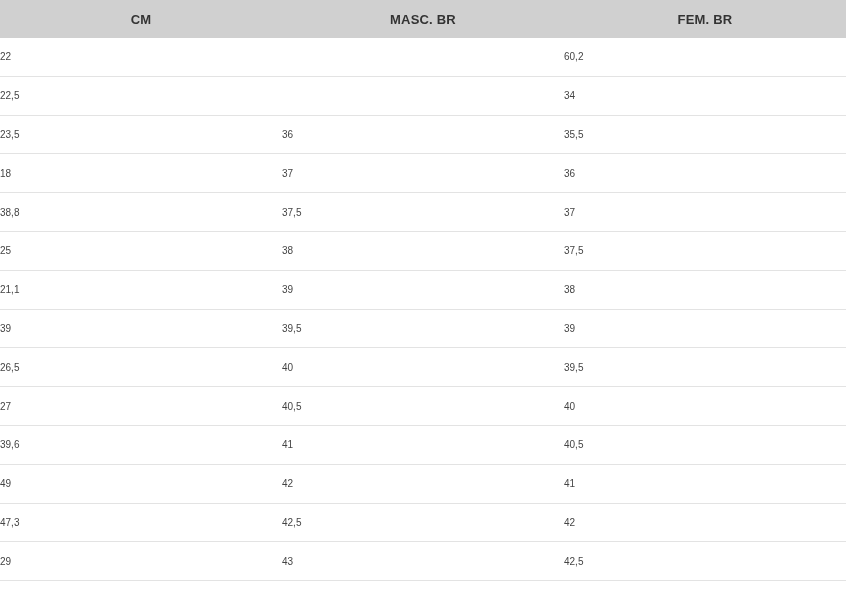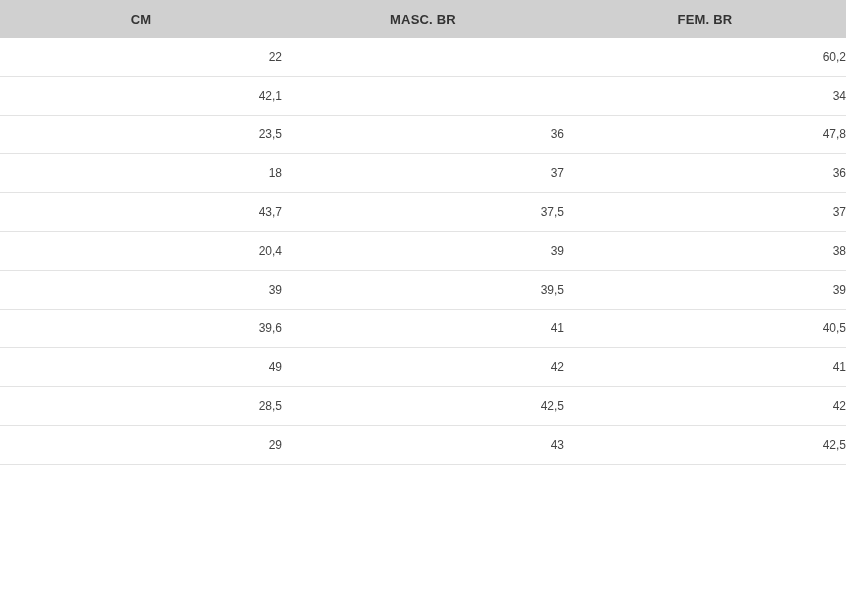--- a/index.html
+++ b/index.html
@@ -24,22 +24,22 @@
     color: #333333;
     font-size: 13px;
     font-weight: bold;
     text-align: center;
     height: 38px;
     padding: 0;
     border: none;
     letter-spacing: 0.2px;
   }
   .size-table tbody td {
-    text-align: right;
-    font-size: 12px;
+    text-align: left;
+    font-size: 10px;
     font-weight: normal;
     color: #444444;
     height: 37.8px;
     padding: 0;
     border-bottom: 1px solid #e3e3e3;
     background: #ffffff;
   }
   .col-cm { width: 282px; }
   .col-masc { width: 282px; }
   .col-fem { width: 282px; }
@@ -55,61 +55,76 @@
       <th class="col-fem">FEM. BR</th>
     </tr>
   </thead>
   <tbody>
     <tr>
       <td>22</td>
       <td></td>
       <td>60,2</td>
     </tr>
     <tr>
-      <td>42,1</td>
+      <td>22,5</td>
       <td></td>
       <td>34</td>
     </tr>
     <tr>
       <td>23,5</td>
       <td>36</td>
-      <td>47,8</td>
+      <td>35,5</td>
     </tr>
     <tr>
       <td>18</td>
       <td>37</td>
       <td>36</td>
     </tr>
     <tr>
-      <td>43,7</td>
+      <td>38,8</td>
       <td>37,5</td>
       <td>37</td>
     </tr>
     <tr>
-      <td>20,4</td>
+      <td>25</td>
+      <td>38</td>
+      <td>37,5</td>
+    </tr>
+    <tr>
+      <td>21,1</td>
       <td>39</td>
       <td>38</td>
     </tr>
     <tr>
       <td>39</td>
       <td>39,5</td>
       <td>39</td>
+    </tr>
+    <tr>
+      <td>26,5</td>
+      <td>40</td>
+      <td>39,5</td>
+    </tr>
+    <tr>
+      <td>27</td>
+      <td>40,5</td>
+      <td>40</td>
     </tr>
     <tr>
       <td>39,6</td>
       <td>41</td>
       <td>40,5</td>
     </tr>
     <tr>
       <td>49</td>
       <td>42</td>
       <td>41</td>
     </tr>
     <tr>
-      <td>28,5</td>
+      <td>47,3</td>
       <td>42,5</td>
       <td>42</td>
     </tr>
     <tr>
       <td>29</td>
       <td>43</td>
       <td>42,5</td>
     </tr>
   </tbody>
 </table>

